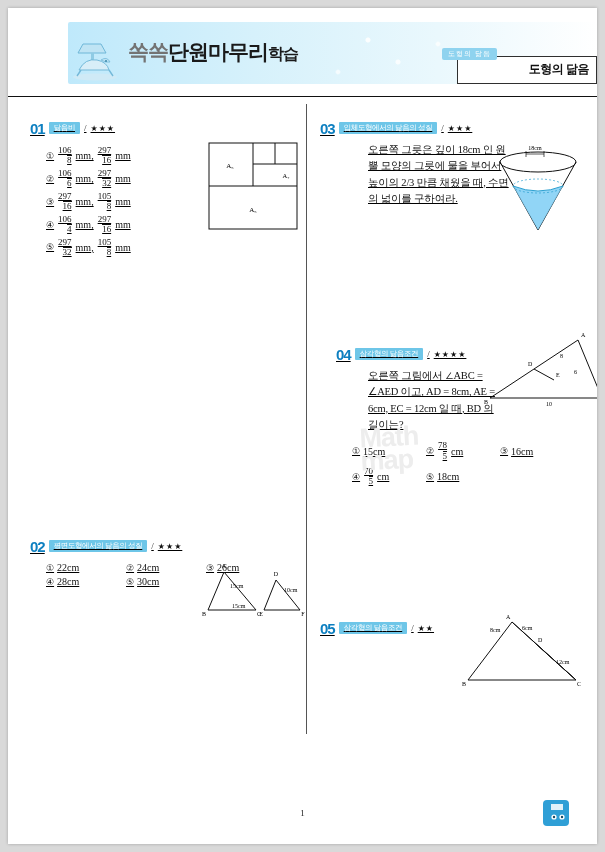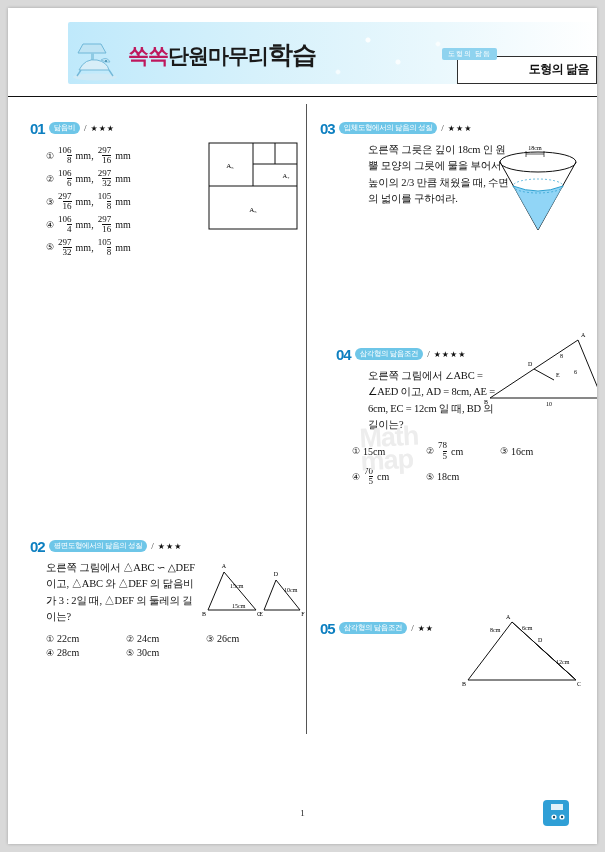--- a/index.html
+++ b/index.html
@@ -33,22 +33,22 @@
       radial-gradient(circle at 370px 22px, rgba(255,255,255,.75) 0 1.5px, rgba(255,255,255,0) 3px),
       radial-gradient(circle at 410px 46px, rgba(255,255,255,.7) 0 2px, rgba(255,255,255,0) 3px),
       radial-gradient(circle at 270px 50px, rgba(255,255,255,.7) 0 1.5px, rgba(255,255,255,0) 3px);
   }
   .hdr-title{
     position:absolute;left:120px;top:30px;
     font-family:"Liberation Sans", sans-serif;
     font-size:21px;font-weight:bold;color:#1a1a1a;
     letter-spacing:-1px;white-space:nowrap;
   }
-  .hdr-title .accent{color:#be185d;}
-  .hdr-title .big{font-size:25px;}
+  .hdr-title .accent{color:#737373;}
+  .hdr-title .big{font-size:16px;}
   .logo{
     position:absolute;left:57px;top:22px;width:60px;height:52px;
   }
   .chap-box{
     position:absolute;right:0;top:48px;width:138px;height:26px;
     border:1px solid #2f2f2f;background:#fff;
   }
   .chap-tag{
     position:absolute;right:100px;top:40px;
     background:#8fd3ef;color:#fff;font-size:7px;
@@ -62,30 +62,30 @@
   }
   .hdr-rule{
     position:absolute;left:0;top:88px;width:589px;height:0;
     border-top:1px solid #111;
   }
   .divider{
     position:absolute;left:298px;top:96px;width:0;height:630px;
     border-left:1px solid #555;
   }
   
-  .prob{position:absolute;width:276px;}
+  .prob{position:absolute;width:276px;text-decoration:underline;}
   .p-head{display:flex;align-items:center;gap:4px;height:16px;}
   .p-num{
     font-family:"Liberation Sans", sans-serif;
     font-size:15px;font-weight:bold;color:#0d7fc0;letter-spacing:-1px;
   }
   .p-chip{
     display:inline-block;background:#6ec6e8;color:#fff;
     font-family:"Liberation Sans", sans-serif;
-    font-size:7.5px;padding:1px 5px;border-radius:6px;white-space:nowrap;
+    font-size:7.5px;padding:1px 5px;border-radius:1px;white-space:nowrap;
     letter-spacing:-.4px;
   }
   .p-slash{font-size:9px;color:#333;}
   .p-stars{font-size:8px;color:#111;letter-spacing:1px;}
   .p-body{
     margin-top:6px;margin-left:16px;
     font-size:10.5px;line-height:1.55;color:#111;
     letter-spacing:-.2px;
   }
   .choices{margin-top:6px;margin-left:16px;font-size:10px;color:#111;}
@@ -239,21 +239,20 @@
     </div>
   </div>
 
   <div class="prob" style="left:22px;top:530px;">
     <div class="p-head">
       <span class="p-num">02</span>
       <span class="p-chip">평면도형에서의 닮음의 성질</span>
       <span class="p-slash">/</span>
       <span class="p-stars">★★★</span>
     </div>
-    <div class="p-body" style="width:150px;">오른쪽 그림에서 △ABC ∽ △DEF 이고, △ABC 와 △DEF 의 닮음비가 3 : 2일 때, △DEF 의 둘레의 길이는?</div>
 
     <svg class="fig" style="left:170px;top:20px;" width="106" height="70" viewBox="0 0 106 70">
       <polygon points="24,14 8,52 56,52" fill="none" stroke="#111" stroke-width="1"></polygon>
       <polygon points="76,22 64,52 100,52" fill="none" stroke="#111" stroke-width="1"></polygon>
       <text x="24" y="10" font-size="6" text-anchor="middle" font-family="Liberation Serif, serif">A</text>
       <text x="4" y="58" font-size="6" text-anchor="middle" font-family="Liberation Serif, serif">B</text>
       <text x="59" y="58" font-size="6" text-anchor="middle" font-family="Liberation Serif, serif">C</text>
       <text x="76" y="18" font-size="6" text-anchor="middle" font-family="Liberation Serif, serif">D</text>
       <text x="61" y="58" font-size="6" text-anchor="middle" font-family="Liberation Serif, serif">E</text>
       <text x="103" y="58" font-size="6" text-anchor="middle" font-family="Liberation Serif, serif">F</text>

